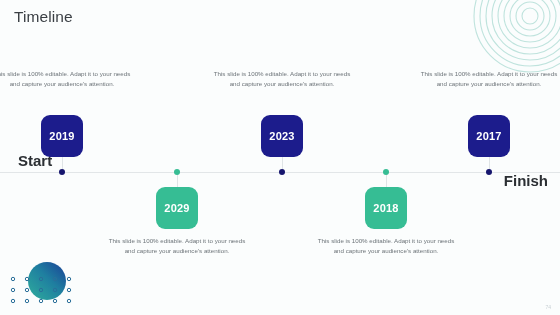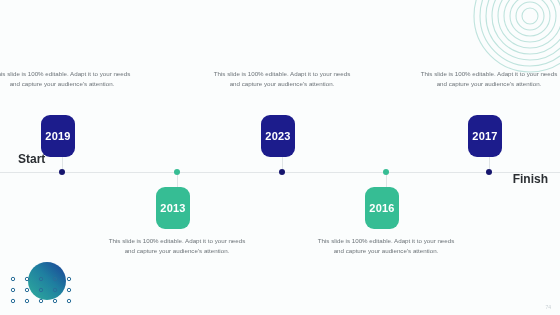--- a/index.html
+++ b/index.html
@@ -60,21 +60,21 @@
 
   
   .milestone {
     position: absolute;
     top: 0;
     height: 315px;
     width: 0;
   }
   .badge {
     position: absolute;
-    width: 34px;
+    width: 42px;
     height: 42px;
     left: -21px;
     border-radius: 9px;
     display: flex;
     align-items: center;
     justify-content: center;
     font-size: 11px;
     font-weight: bold;
     color: #ffffff;
     letter-spacing: 0.2px;
@@ -113,21 +113,21 @@
     line-height: 1.62;
     color: #6d7479;
     text-align: center;
   }
   .caption.up   { top: 69px; }
   .caption.down { top: 236px; }
 
   
   .end-label {
     position: absolute;
-    font-size: 12px;
+    font-size: 15px;
     font-weight: bold;
     color: #2b2f33;
   }
   #start-label  { left: 18px;  top: 152px; }
   #finish-label { right: 12px; top: 172px; }
 
   
   #page-number {
     position: absolute;
     right: 9px;
@@ -176,49 +176,50 @@
         <circle cx="53" cy="31" r="1.7"></circle>
       <circle cx="67" cy="31" r="1.7"></circle>
       <circle cx="11" cy="42" r="1.7"></circle>
         <circle cx="25" cy="42" r="1.7"></circle>
       <circle cx="39" cy="42" r="1.7"></circle>
         <circle cx="53" cy="42" r="1.7"></circle>
       <circle cx="67" cy="42" r="1.7"></circle>
     </g>
   </svg>
 
+  <div id="page-title">Timeline</div>
 
   <div id="axis-line"></div>
 
   <div id="start-label" class="end-label">Start</div>
   <div id="finish-label" class="end-label">Finish</div>
 
   <div id="milestones-layer">
       <div class="milestone" style="left: 62px;">
         <div class="caption up">This slide is 100% editable. Adapt it to your needs and capture your audience's attention.</div>
         <div class="stem up"></div>
         <div class="badge navy up">2019</div>
         <div class="node-dot navy"></div>
       </div>
       <div class="milestone" style="left: 177px;">
         <div class="caption down">This slide is 100% editable. Adapt it to your needs and capture your audience's attention.</div>
         <div class="stem down"></div>
-        <div class="badge green down">2013</div>
+        <div class="badge green down">2029</div>
         <div class="node-dot green"></div>
       </div>
       <div class="milestone" style="left: 282px;">
         <div class="caption up">This slide is 100% editable. Adapt it to your needs and capture your audience's attention.</div>
         <div class="stem up"></div>
         <div class="badge navy up">2023</div>
         <div class="node-dot navy"></div>
       </div>
       <div class="milestone" style="left: 386px;">
         <div class="caption down">This slide is 100% editable. Adapt it to your needs and capture your audience's attention.</div>
         <div class="stem down"></div>
-        <div class="badge green down">2016</div>
+        <div class="badge green down">2018</div>
         <div class="node-dot green"></div>
       </div>
       <div class="milestone" style="left: 489px;">
         <div class="caption up">This slide is 100% editable. Adapt it to your needs and capture your audience's attention.</div>
         <div class="stem up"></div>
         <div class="badge navy up">2017</div>
         <div class="node-dot navy"></div>
       </div>
     </div>
 

